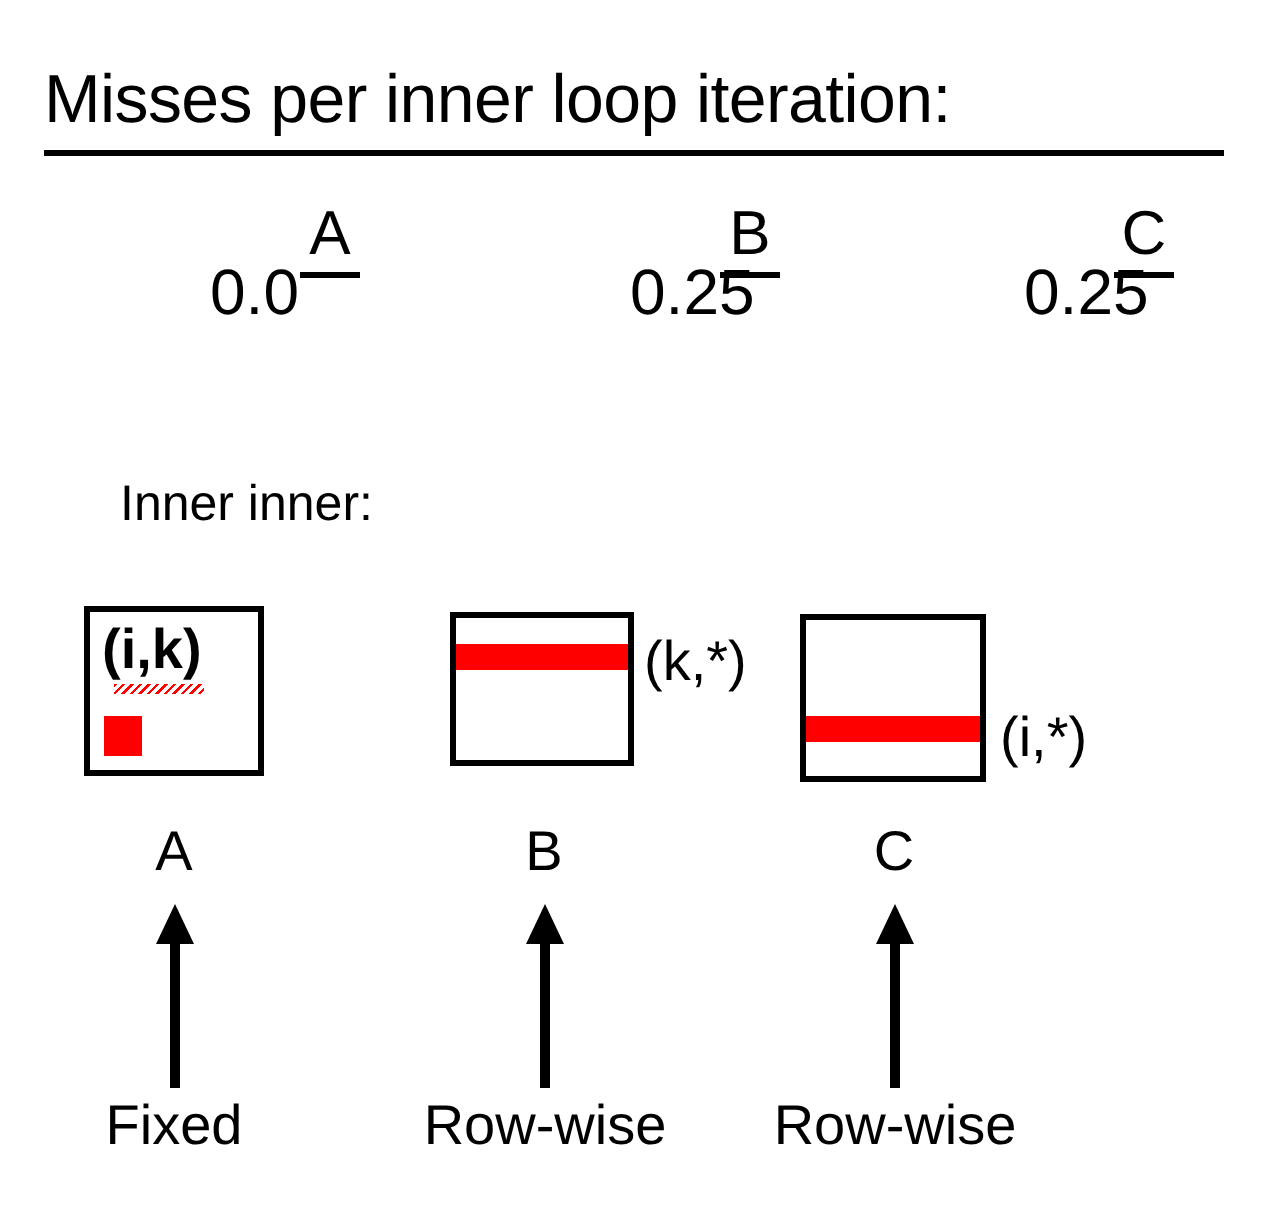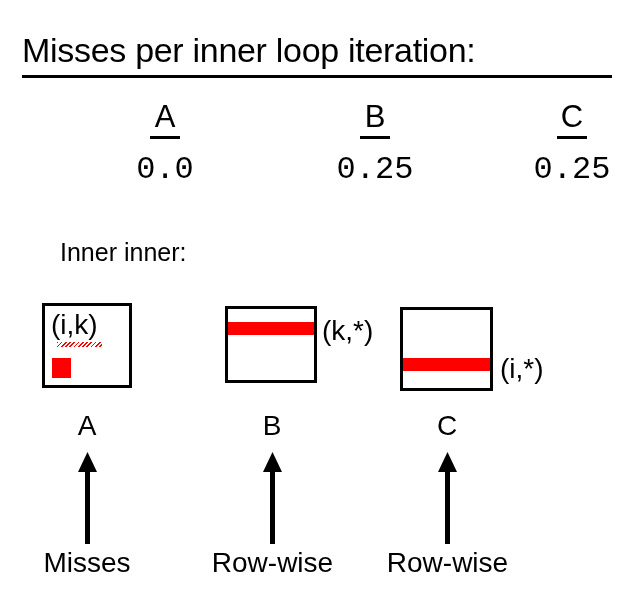--- a/index.html
+++ b/index.html
@@ -47,26 +47,25 @@
     line-height: 38px;
   }
   .col-head-rule {
     position: absolute;
     top: 136px;
     height: 3px;
     background: #000000;
   }
   .col-val {
     position: absolute;
-    top: 150px;
+    top: 126px;
     width: 120px;
-    text-align: center;
+    text-align: left;
     font-size: 32px;
     line-height: 40px;
-    font-family: Liberation Mono, monospace;
   }
 
   .colA { left: 120px; }
   .colB { left: 330px; }
   .colC { left: 527px; }
   .valA { left: 105px; }
   .valB { left: 315px; }
   .valC { left: 512px; }
   .ruleA { left: 150px; width: 30px; }
   .ruleB { left: 360px; width: 30px; }
@@ -81,20 +80,21 @@
     line-height: 32px;
     white-space: nowrap;
   }
 
   
   .matrix {
     position: absolute;
     border: 3px solid #000000;
     background: #ffffff;
     box-sizing: border-box;
+    font-weight: bold;
   }
   .matrix-a { left: 42px;  top: 303px; width: 90px; height: 85px; }
   .matrix-b { left: 225px; top: 306px; width: 92px; height: 77px; }
   .matrix-c { left: 400px; top: 307px; width: 93px; height: 84px; }
 
   .cell-text {
     position: absolute;
     left: 6px;
     top: 2px;
     font-size: 28px;
@@ -231,17 +231,17 @@
       <polygon points="13.5,0 23,20 4,20" fill="#000000"></polygon>
     </svg>
   </div>
   <div class="arrow arrow-c">
     <svg width="26" height="92" viewBox="0 0 26 92">
       <rect x="11" y="12" width="5" height="80" fill="#000000"></rect>
       <polygon points="13.5,0 23,20 4,20" fill="#000000"></polygon>
     </svg>
   </div>
 
-  <div class="bottom-label bottom-a">Misses</div>
+  <div class="bottom-label bottom-a">Fixed</div>
   <div class="bottom-label bottom-b">Row-wise</div>
   <div class="bottom-label bottom-c">Row-wise</div>
 
 </div>
 
 </body></html>

